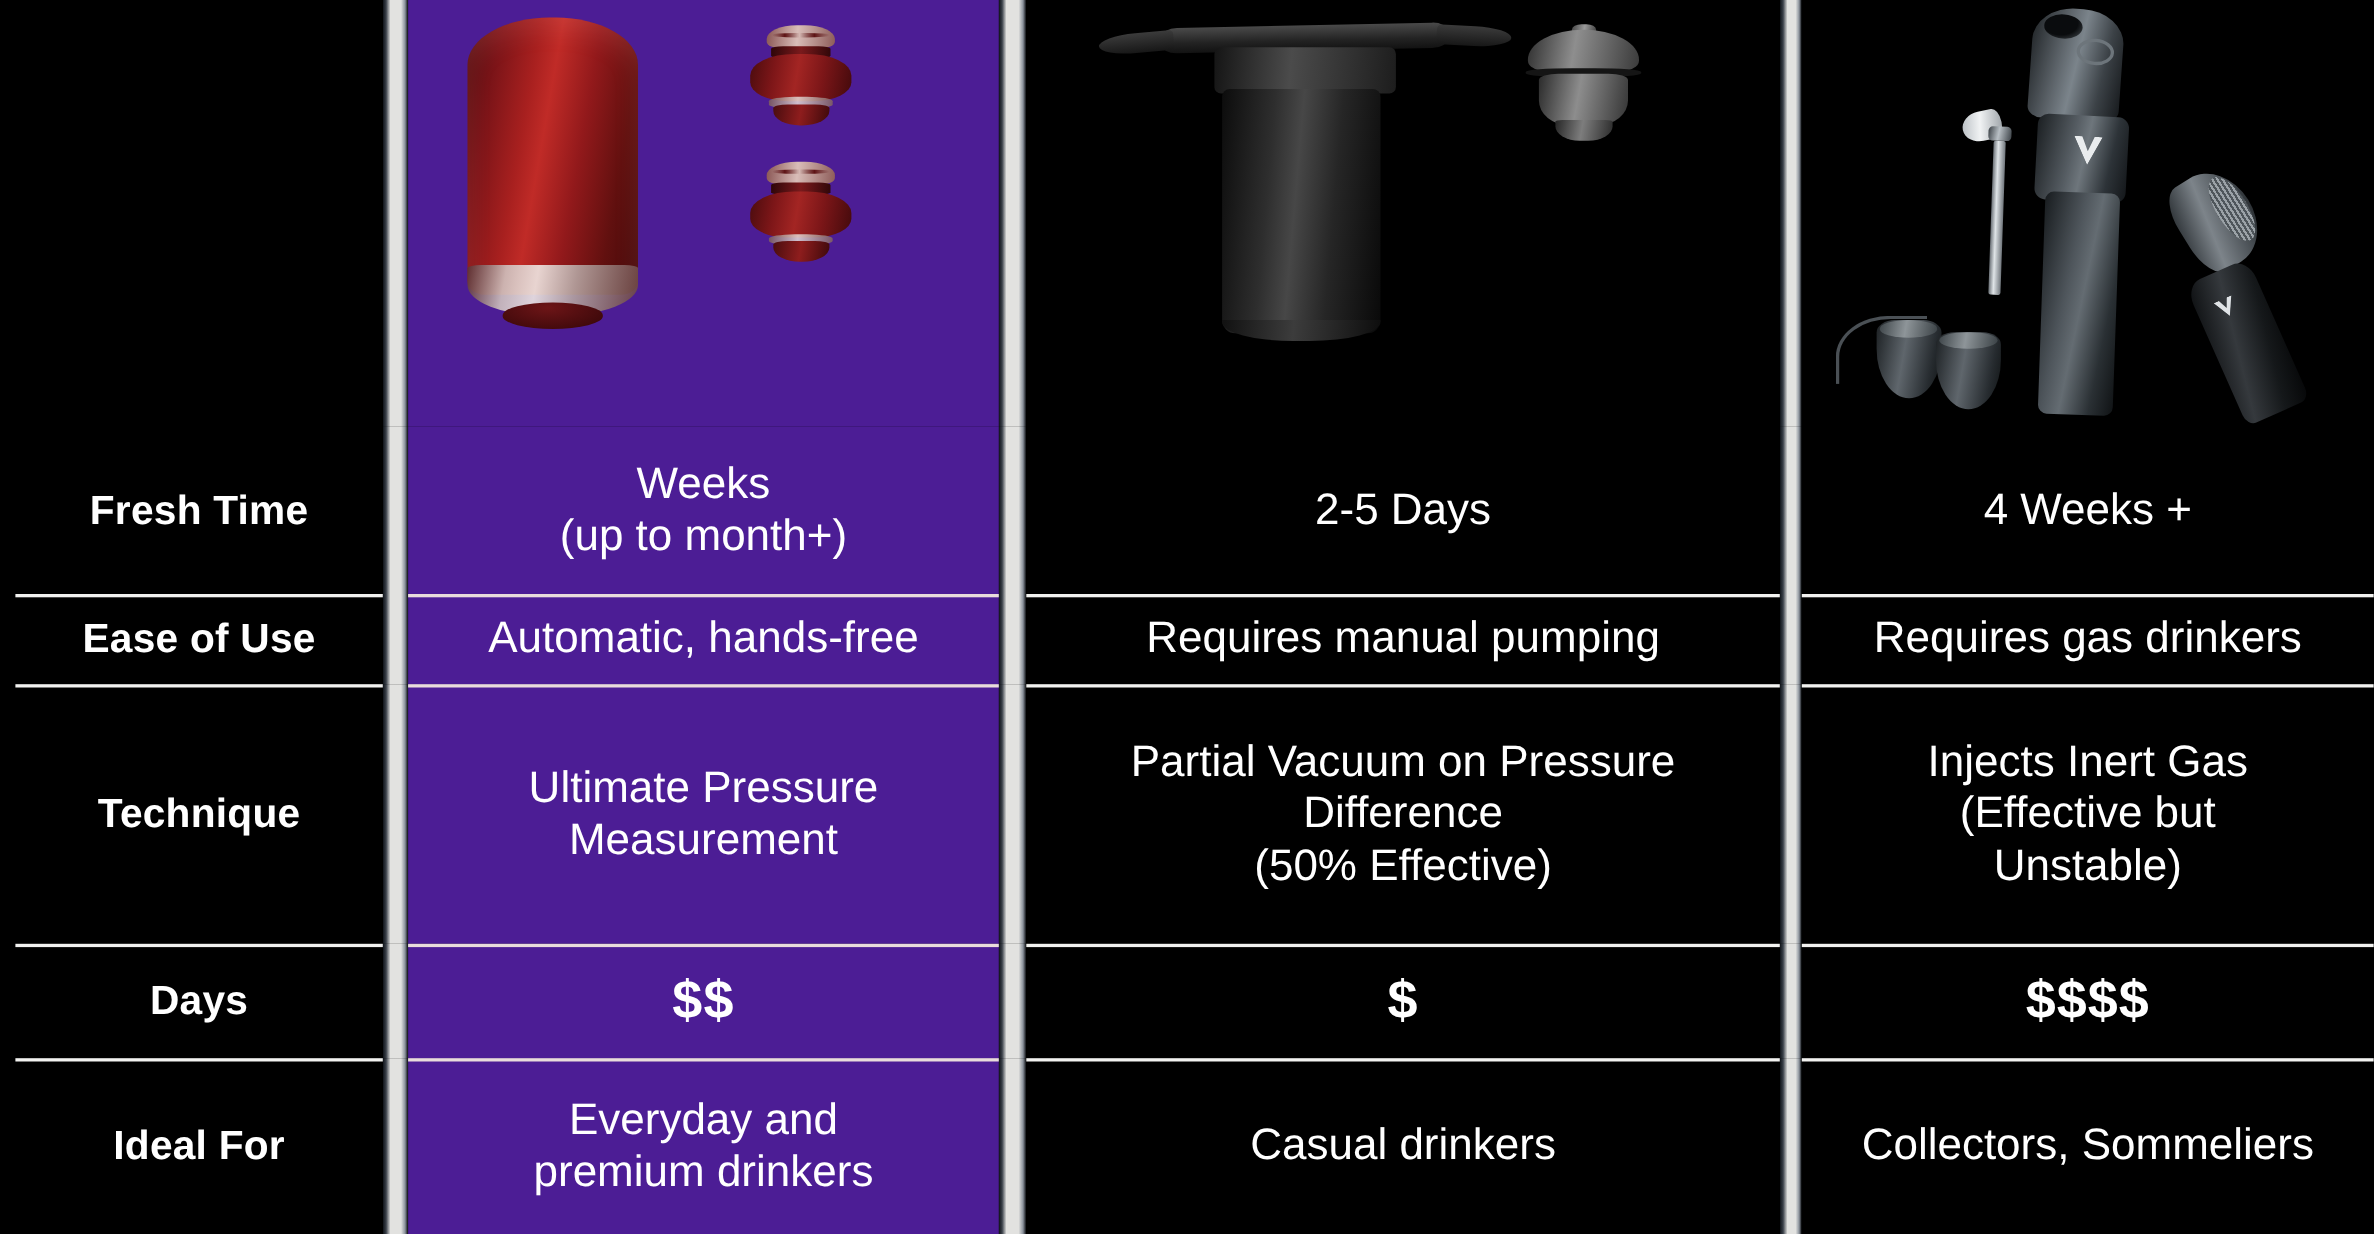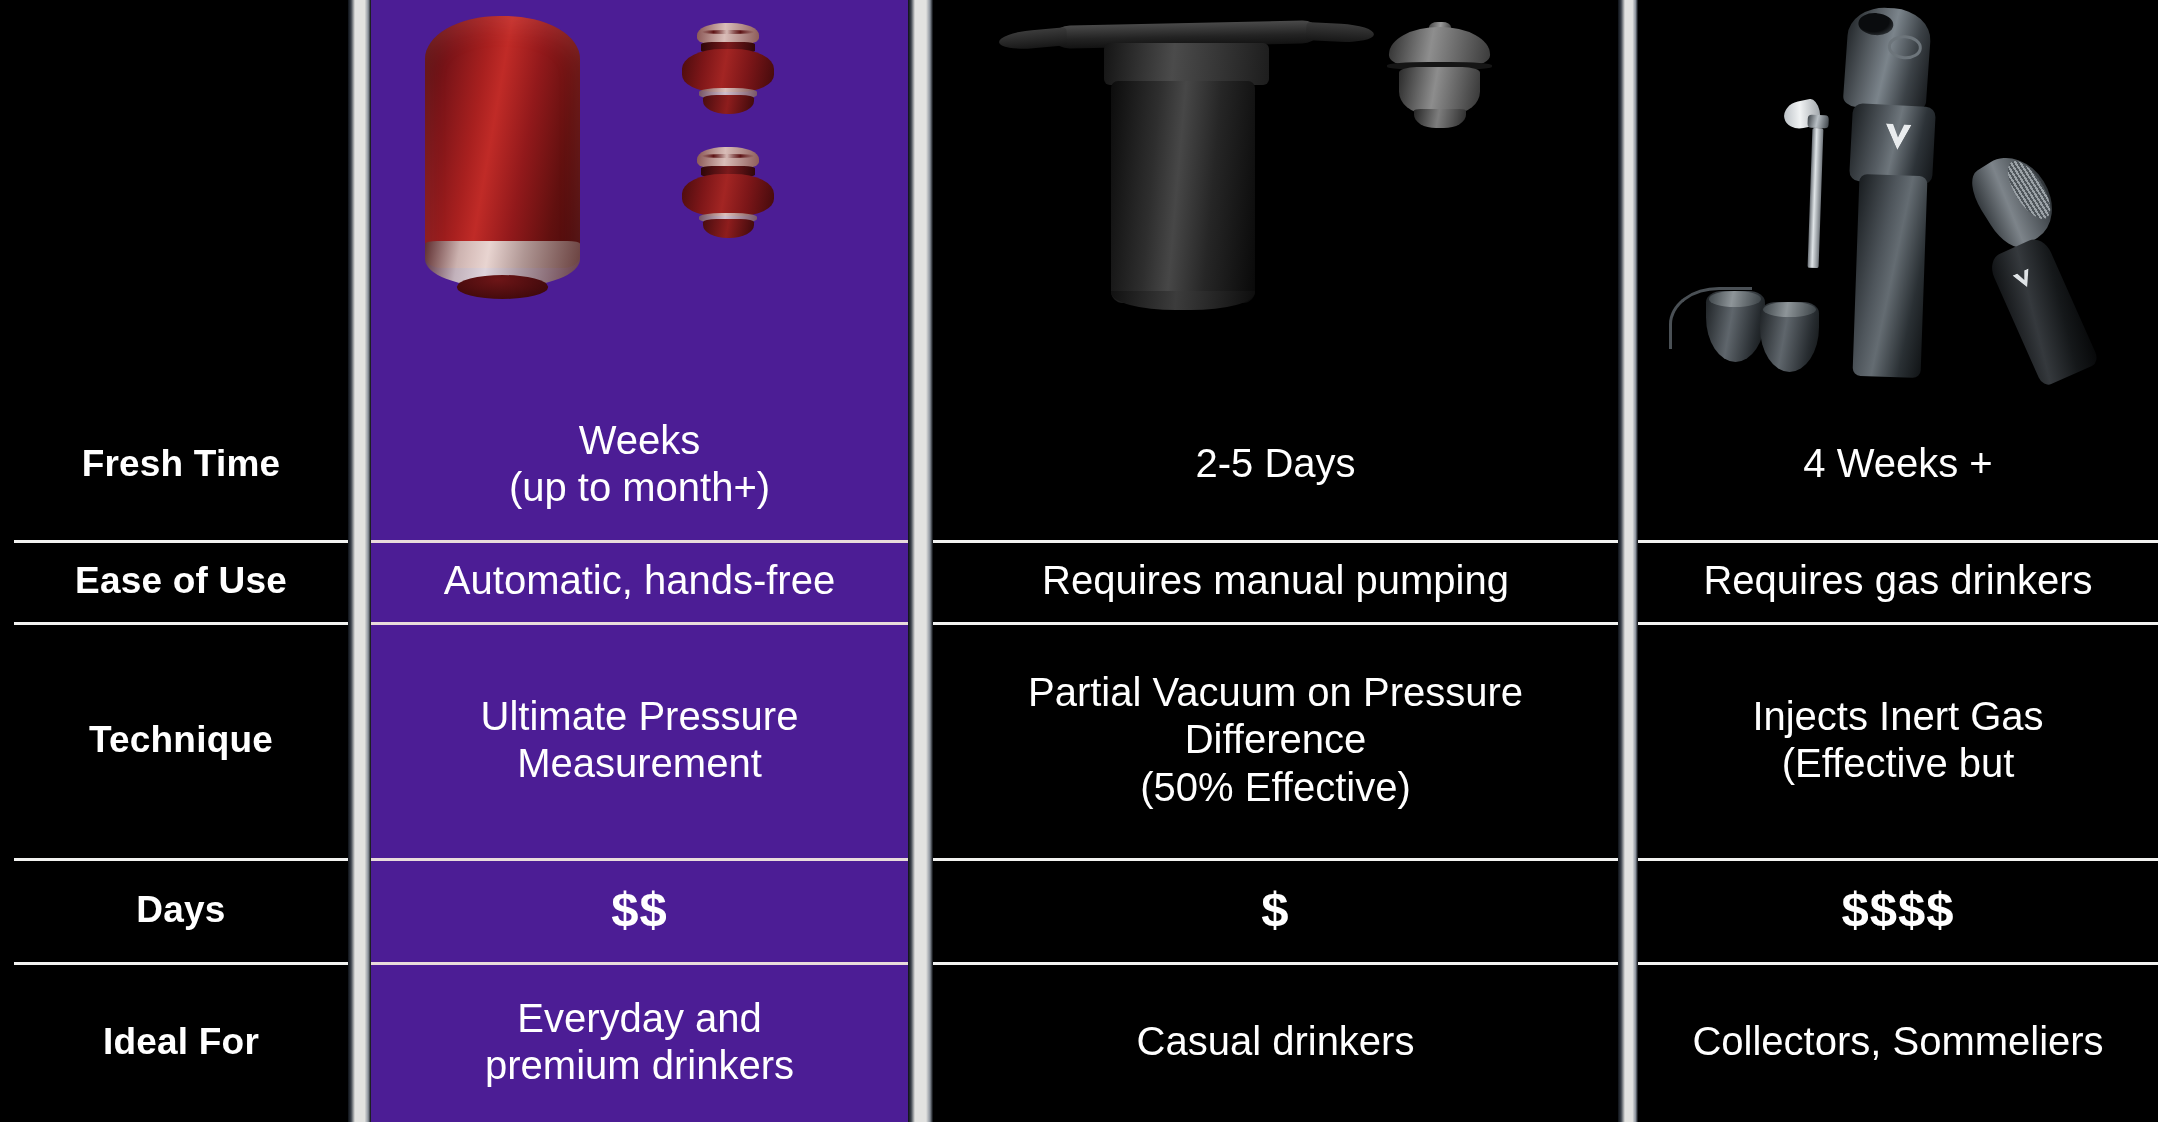--- a/index.html
+++ b/index.html
@@ -414,20 +414,21 @@
       <div>Difference</div>
       <div>(50% Effective)</div>
     </div>
   </div>
   <div class="vsep"></div>
 
   <div class="cell blk value-cell rdiv">
     <div>
       <div>Injects Inert Gas</div>
       <div>(Effective but</div>
+      <div>Unstable)</div>
     </div>
   </div>
 
   <div class="cell blk label-cell rdiv">
     <span>Days</span>
   </div>
   <div class="vsep"></div>
 
   <div class="cell red value-cell money rdiv softline">
     <span>$$</span>

